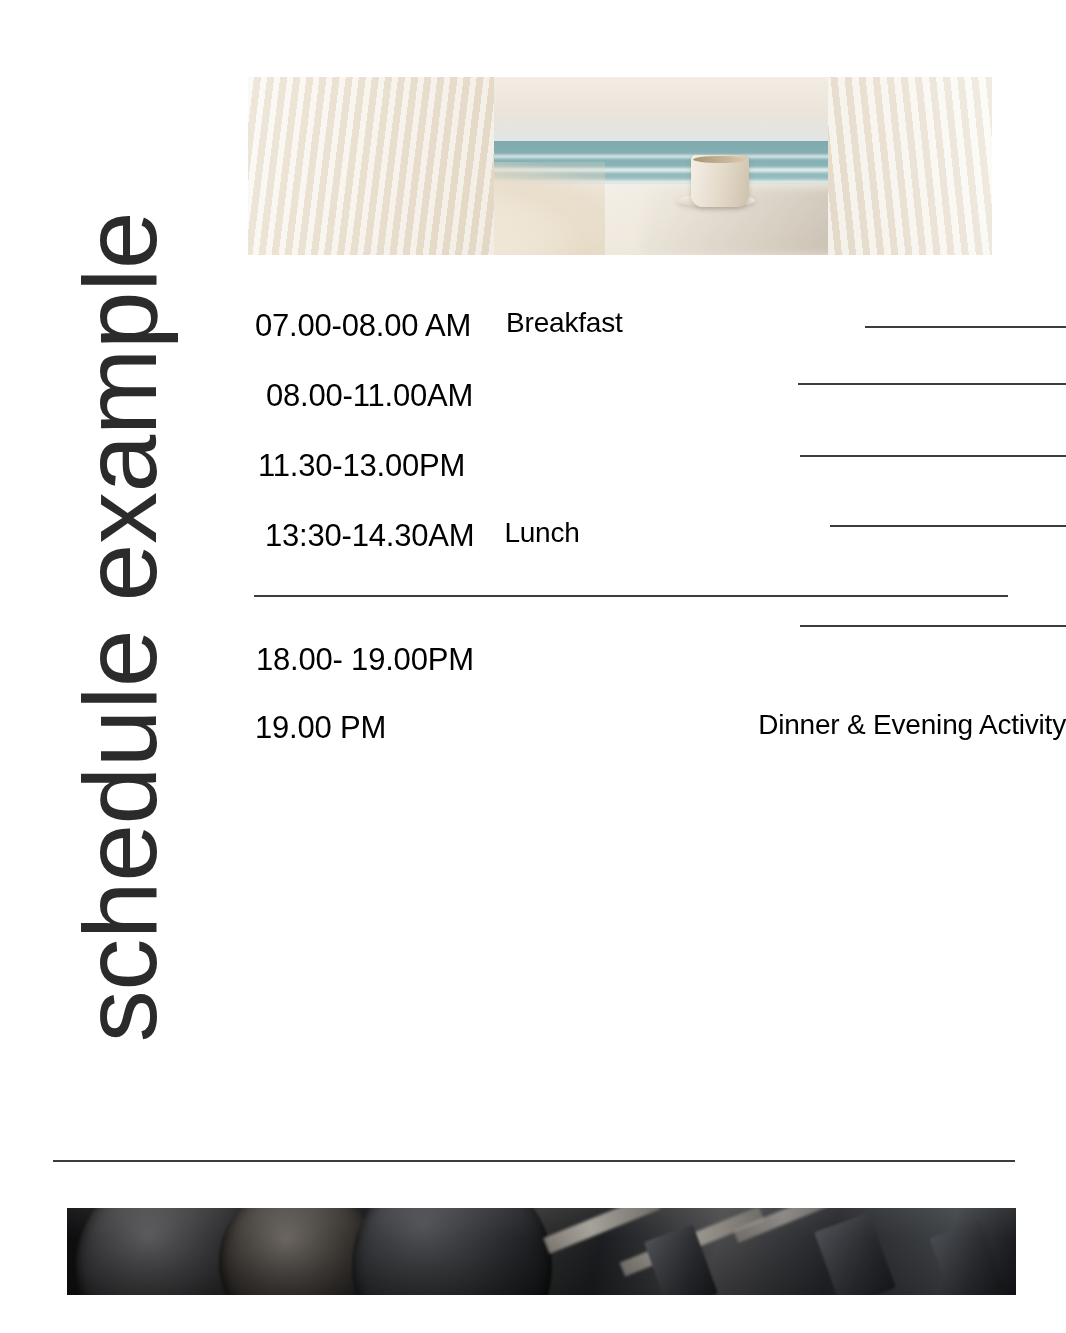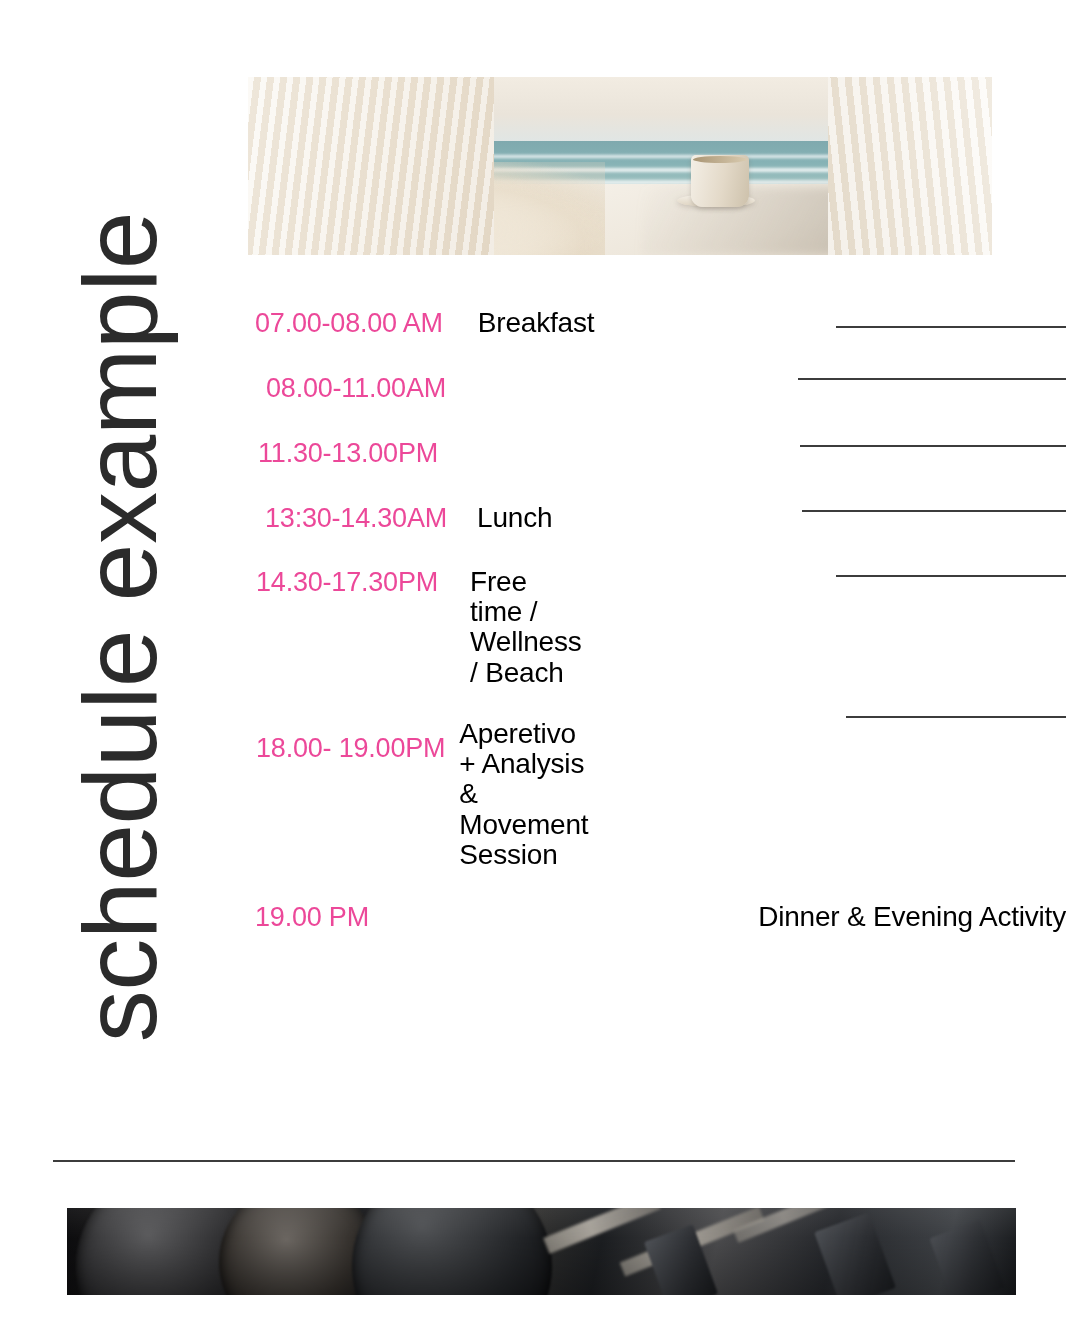--- a/index.html
+++ b/index.html
@@ -146,23 +146,23 @@
     display: flex;
     align-items: flex-start;
   }
   .row-inner {
     display: flex;
     align-items: flex-start;
     width: 100%;
   }
   .time {
     flex: 0 0 auto;
-    font-size: 27px;
+    font-size: 31px;
     font-weight: 500;
-    color: #ec4899;
+    color: #000000;
     letter-spacing: -0.2px;
     white-space: nowrap;
   }
   .activity {
     flex: 1 1 auto;
     font-size: 28px;
     font-weight: 500;
     color: #000000;
     letter-spacing: -0.2px;
     line-height: 1.08;
@@ -315,31 +315,26 @@
 
     <div class="row r3">
       <div class="row-inner">
         <span class="time">13:30-14.30AM</span>
         <span class="activity">Lunch</span>
       </div>
       <div class="divider"></div>
     </div>
 
     <div class="row r4">
-      <div class="row-inner">
-        <span class="time">14.30-17.30PM</span>
-        <span class="activity">Free time / Wellness / Beach</span>
-      </div>
       <div class="divider"></div>
     </div>
 
     <div class="row r5">
       <div class="row-inner">
         <span class="time">18.00- 19.00PM</span>
-        <span class="activity">Aperetivo + Analysis &amp; Movement Session</span>
       </div>
       <div class="divider"></div>
     </div>
 
     <div class="row r6">
       <div class="row-inner">
         <span class="time">19.00 PM</span>
         <span class="activity">Dinner &amp; Evening Activity</span>
       </div>
     </div>

